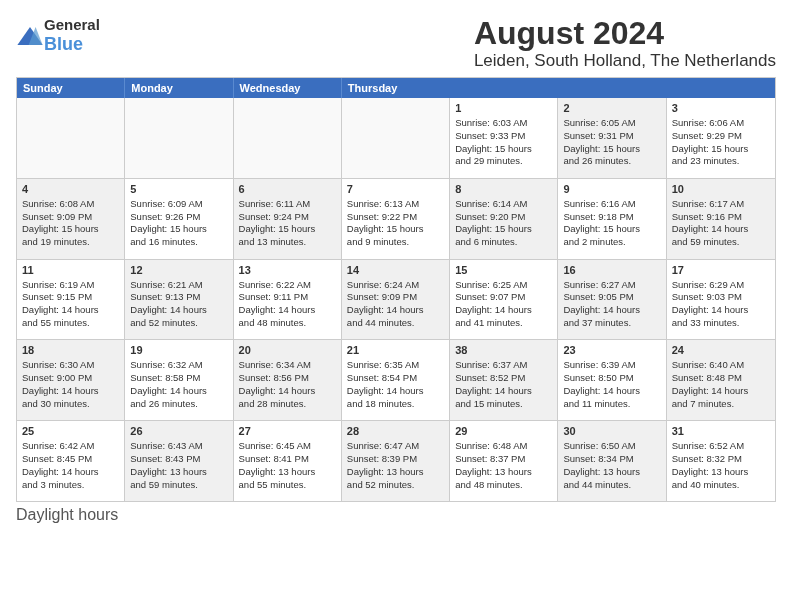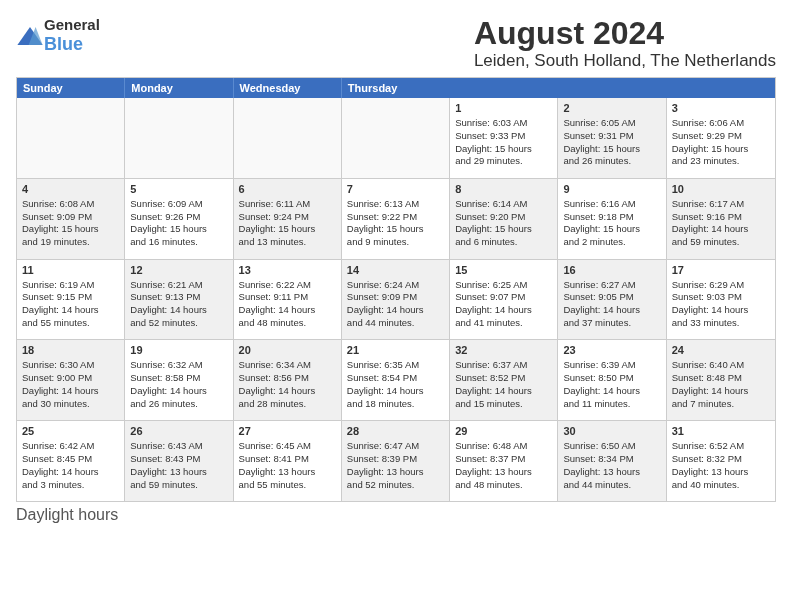--- a/index.html
+++ b/index.html
@@ -162,21 +162,21 @@
           <div class="cal-cell shaded"><span class="day-num">14</span><span>Sunrise: 6:24 AM</span><br><span>Sunset: 9:09 PM</span><br><span>Daylight: 14 hours</span><br><span>and 44 minutes.</span></div>
           <div class="cal-cell"><span class="day-num">15</span><span>Sunrise: 6:25 AM</span><br><span>Sunset: 9:07 PM</span><br><span>Daylight: 14 hours</span><br><span>and 41 minutes.</span></div>
           <div class="cal-cell shaded"><span class="day-num">16</span><span>Sunrise: 6:27 AM</span><br><span>Sunset: 9:05 PM</span><br><span>Daylight: 14 hours</span><br><span>and 37 minutes.</span></div>
           <div class="cal-cell"><span class="day-num">17</span><span>Sunrise: 6:29 AM</span><br><span>Sunset: 9:03 PM</span><br><span>Daylight: 14 hours</span><br><span>and 33 minutes.</span></div>
         </div>
         <div class="cal-row">
           <div class="cal-cell shaded"><span class="day-num">18</span><span>Sunrise: 6:30 AM</span><br><span>Sunset: 9:00 PM</span><br><span>Daylight: 14 hours</span><br><span>and 30 minutes.</span></div>
           <div class="cal-cell"><span class="day-num">19</span><span>Sunrise: 6:32 AM</span><br><span>Sunset: 8:58 PM</span><br><span>Daylight: 14 hours</span><br><span>and 26 minutes.</span></div>
           <div class="cal-cell shaded"><span class="day-num">20</span><span>Sunrise: 6:34 AM</span><br><span>Sunset: 8:56 PM</span><br><span>Daylight: 14 hours</span><br><span>and 28 minutes.</span></div>
           <div class="cal-cell"><span class="day-num">21</span><span>Sunrise: 6:35 AM</span><br><span>Sunset: 8:54 PM</span><br><span>Daylight: 14 hours</span><br><span>and 18 minutes.</span></div>
-          <div class="cal-cell shaded"><span class="day-num">32</span><span>Sunrise: 6:37 AM</span><br><span>Sunset: 8:52 PM</span><br><span>Daylight: 14 hours</span><br><span>and 15 minutes.</span></div>
+          <div class="cal-cell shaded"><span class="day-num">38</span><span>Sunrise: 6:37 AM</span><br><span>Sunset: 8:52 PM</span><br><span>Daylight: 14 hours</span><br><span>and 15 minutes.</span></div>
           <div class="cal-cell"><span class="day-num">23</span><span>Sunrise: 6:39 AM</span><br><span>Sunset: 8:50 PM</span><br><span>Daylight: 14 hours</span><br><span>and 11 minutes.</span></div>
           <div class="cal-cell shaded"><span class="day-num">24</span><span>Sunrise: 6:40 AM</span><br><span>Sunset: 8:48 PM</span><br><span>Daylight: 14 hours</span><br><span>and 7 minutes.</span></div>
         </div>
         <div class="cal-row">
           <div class="cal-cell"><span class="day-num">25</span><span>Sunrise: 6:42 AM</span><br><span>Sunset: 8:45 PM</span><br><span>Daylight: 14 hours</span><br><span>and 3 minutes.</span></div>
           <div class="cal-cell shaded"><span class="day-num">26</span><span>Sunrise: 6:43 AM</span><br><span>Sunset: 8:43 PM</span><br><span>Daylight: 13 hours</span><br><span>and 59 minutes.</span></div>
           <div class="cal-cell"><span class="day-num">27</span><span>Sunrise: 6:45 AM</span><br><span>Sunset: 8:41 PM</span><br><span>Daylight: 13 hours</span><br><span>and 55 minutes.</span></div>
           <div class="cal-cell shaded"><span class="day-num">28</span><span>Sunrise: 6:47 AM</span><br><span>Sunset: 8:39 PM</span><br><span>Daylight: 13 hours</span><br><span>and 52 minutes.</span></div>
           <div class="cal-cell"><span class="day-num">29</span><span>Sunrise: 6:48 AM</span><br><span>Sunset: 8:37 PM</span><br><span>Daylight: 13 hours</span><br><span>and 48 minutes.</span></div>
           <div class="cal-cell shaded"><span class="day-num">30</span><span>Sunrise: 6:50 AM</span><br><span>Sunset: 8:34 PM</span><br><span>Daylight: 13 hours</span><br><span>and 44 minutes.</span></div>

